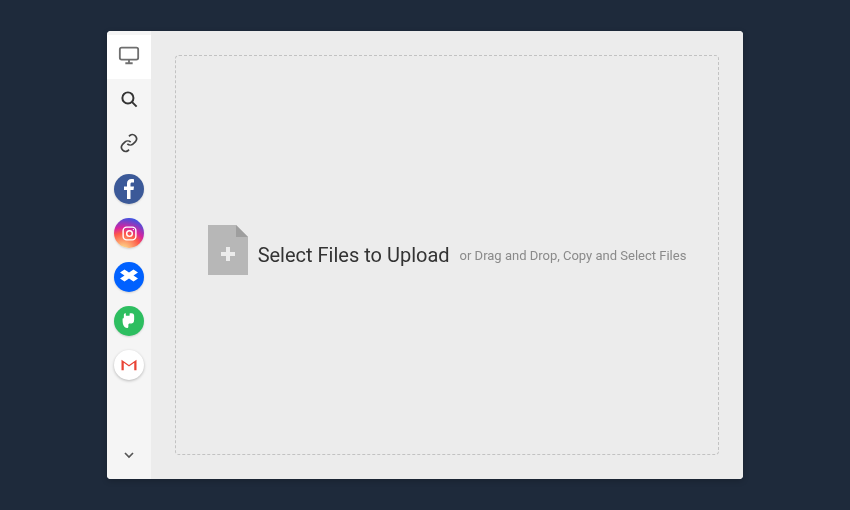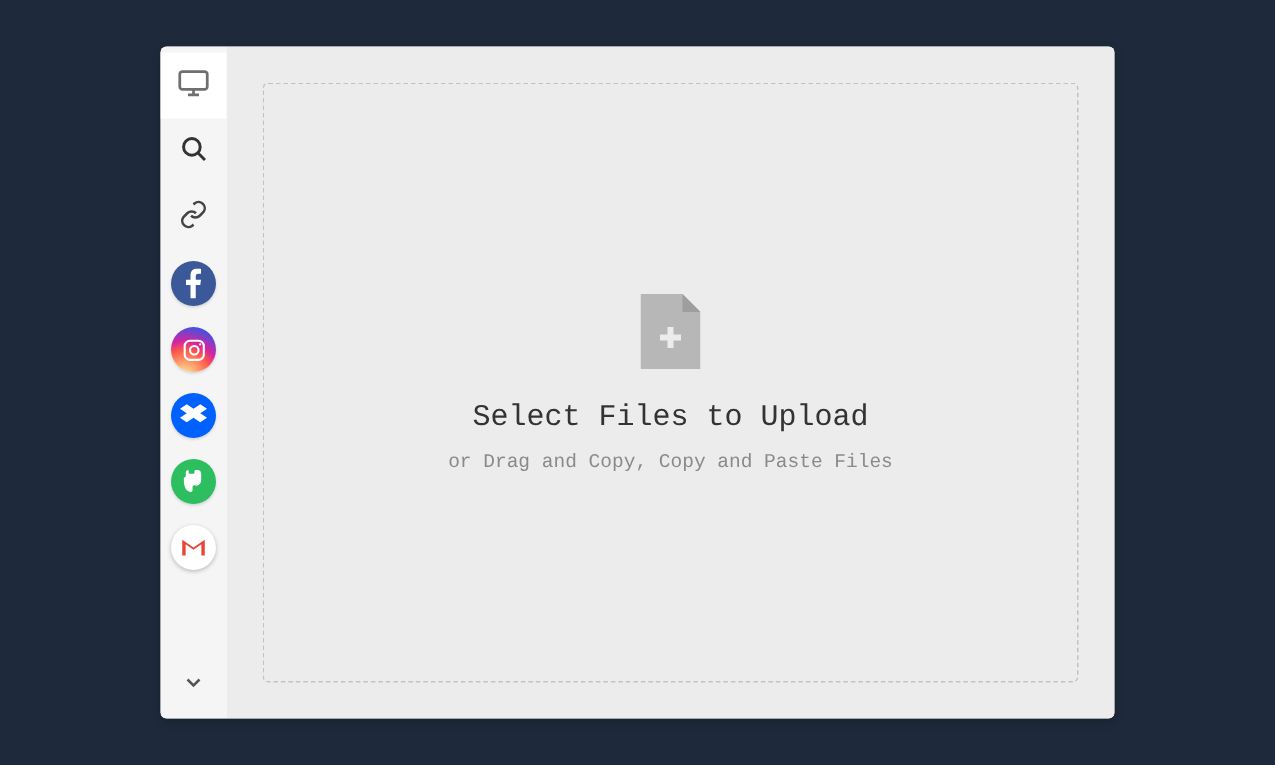--- a/index.html
+++ b/index.html
@@ -63,25 +63,24 @@
     flex: 1;
     background: #ececec;
     padding: 24px;
     display: flex;
   }
   .dropzone {
     flex: 1;
     border: 1.5px dashed #c2c2c2;
     border-radius: 4px;
     display: flex;
-    flex-direction: column;
+    flex-direction: row;
     align-items: center;
     justify-content: center;
     gap: 10px;
-    font-family: Liberation Mono, monospace;
   }
   .title {
     font-size: 20px;
     color: #333;
     font-weight: 400;
   }
   .subtitle {
     font-size: 13px;
     color: #8a8a8a;
   }
@@ -180,17 +179,17 @@
   <div class="main">
     <div class="dropzone">
       <span class="doc-icon">
         <svg width="40" height="50" viewBox="0 0 40 50">
           <path d="M0 0h28l12 12v38H0z" fill="#b7b7b7"></path>
           <path d="M28 0v12h12z" fill="#9e9e9e"></path>
           <path d="M18 22h4v14h-4z M13 27h14v4H13z" fill="#ececec"></path>
         </svg>
       </span>
       <div class="title">Select Files to Upload</div>
-      <div class="subtitle">or Drag and Copy, Copy and Paste Files</div>
+      <div class="subtitle">or Drag and Drop, Copy and Select Files</div>
     </div>
   </div>
 
 </div>
 
 </body></html>

